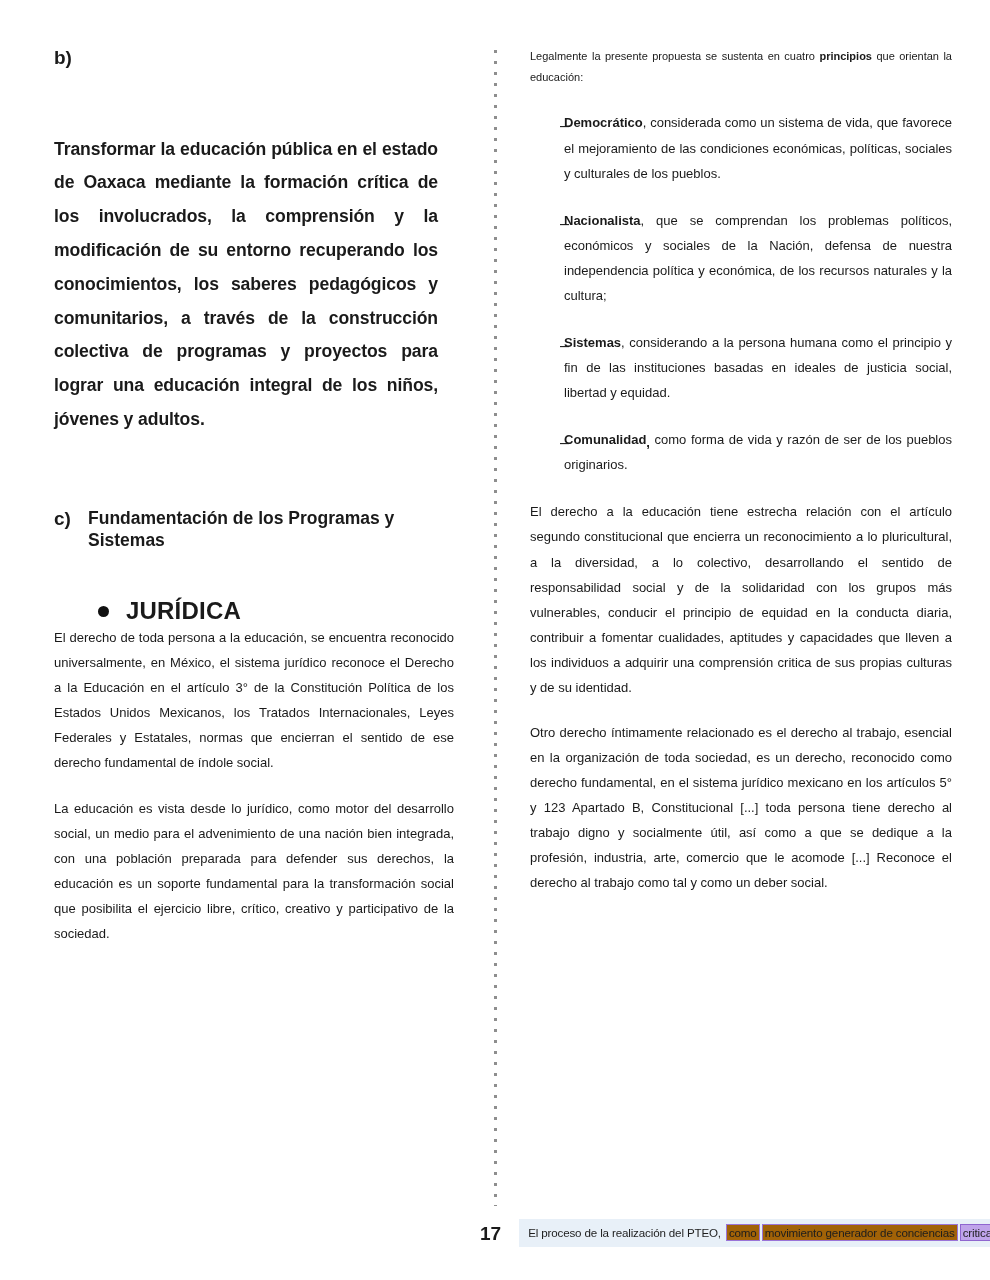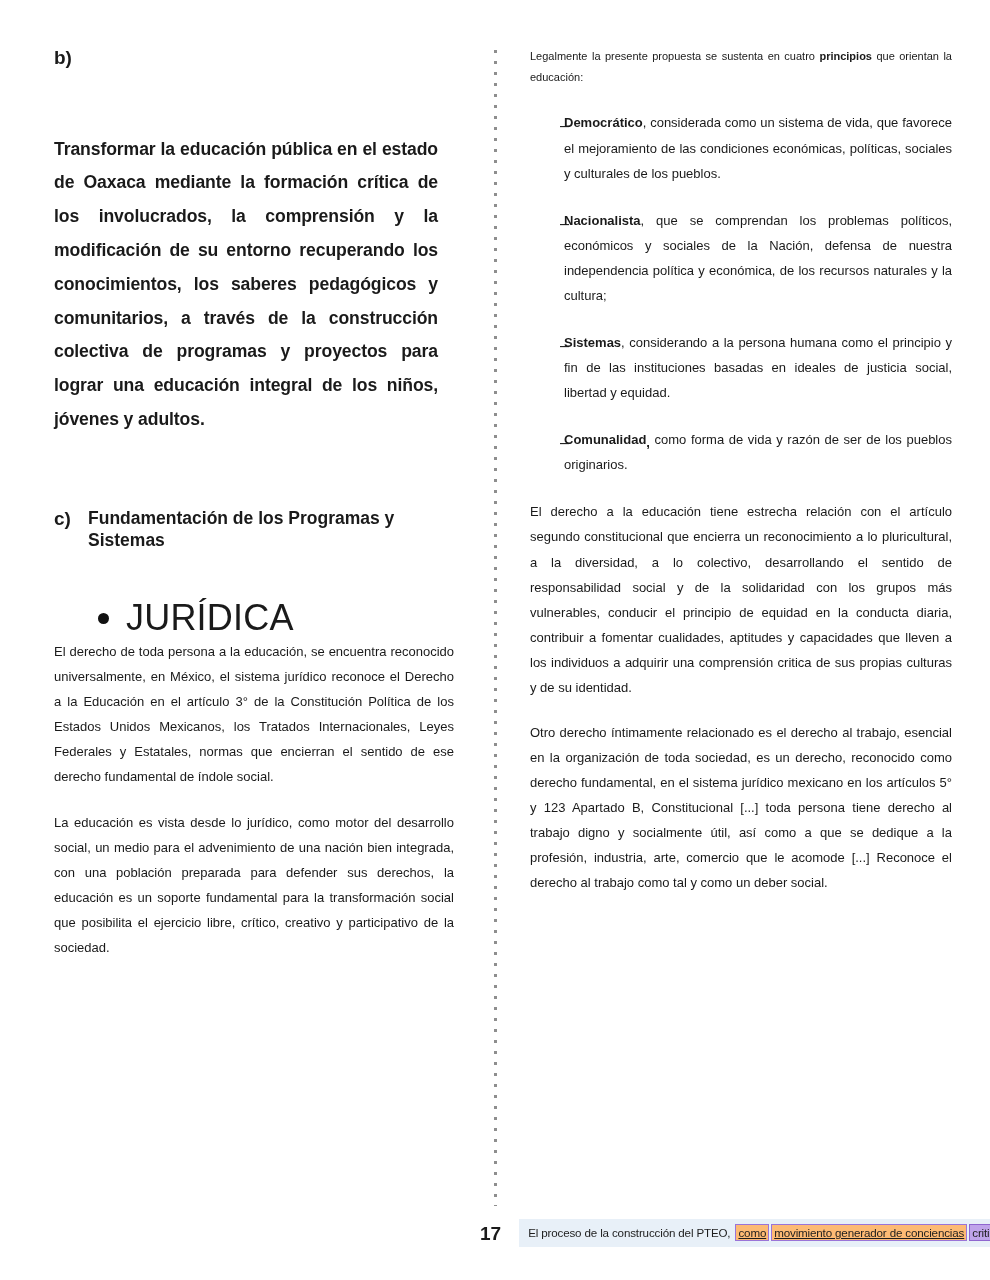--- a/index.html
+++ b/index.html
@@ -96,22 +96,22 @@
   }
   .juridica .dot {
     width: 11px;
     height: 11px;
     border-radius: 50%;
     background: #111111;
     margin-right: 17px;
     flex: 0 0 11px;
   }
   .juridica .jtext {
-    font-size: 36px;
-    font-weight: normal;
+    font-size: 24px;
+    font-weight: bold;
     letter-spacing: 0.2px;
   }
 
   
   p.body-par {
     font-size: 13px;
     line-height: 1.93;
     text-align: justify;
     margin: 0 0 20px 0;
   }
@@ -195,23 +195,22 @@
     color: #1d1d1d;
     letter-spacing: -0.15px;
     display: flex;
     align-items: baseline;
   }
   .fw {
     display: inline-block;
     padding: 1px 2px;
   }
   .fw.hl {
-    background: #fdba74;
+    background: #a16207;
     box-shadow: 0 0 0 1px #9a74d8;
-    text-decoration: underline;
   }
   .fw.hl2 {
     background: #bfa4ea;
     box-shadow: 0 0 0 1px #8f66cf;
   }
   .fw.plain {
     background: transparent;
   }
   .fspace { display: inline-block; width: 4px; }
 </style>
@@ -280,21 +279,21 @@
 
     <div class="divider"></div>
 
   </div>
 
   <div class="footer">
     <div class="footer-inner">
       <div class="page-number">17</div>
       <div class="footer-band">
         <div class="footer-text">
-          <span class="fw plain">El proceso de la construcción del PTEO,</span>
+          <span class="fw plain">El proceso de la realización del PTEO,</span>
           <span class="fspace"></span>
           <span class="fw hl">como</span>
           <span class="fspace"></span>
           <span class="fw hl">movimiento generador de conciencias</span>
           <span class="fspace"></span>
           <span class="fw hl2">criticas</span>
         </div>
       </div>
     </div>
   </div>

